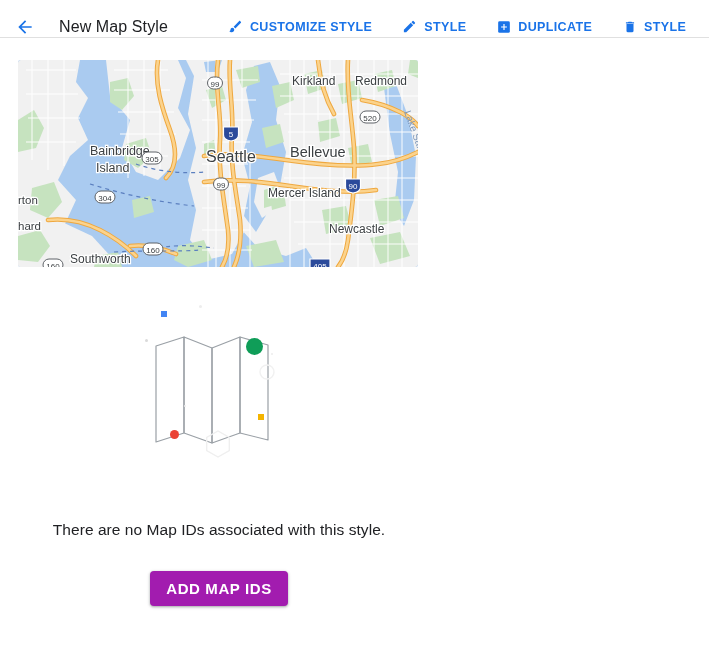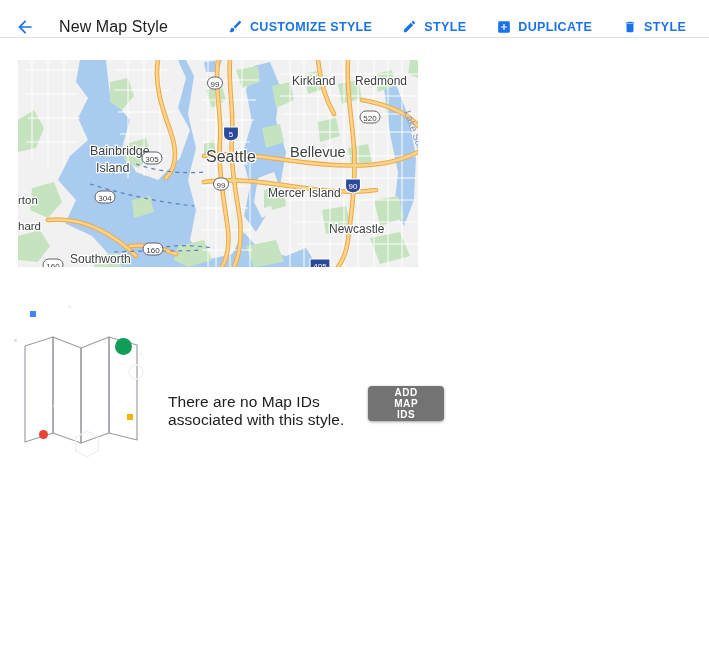--- a/index.html
+++ b/index.html
@@ -82,48 +82,48 @@
     height: 207px;
     border-radius: 3px;
     overflow: hidden;
     background: #8ab4e8;
   }
   #map-thumb svg { display: block; }
 
   
   #empty-state {
     position: absolute;
-    left: 8px;
+    left: 1px;
     top: 300px;
     width: 436px;
     display: flex;
-    flex-direction: row;
+    flex-direction: column;
     align-items: center;
   }
   #empty-illustration {
     width: 160px;
     height: 175px;
     position: relative;
   }
   #empty-text {
     font-size: 15.5px;
     color: #202124;
     margin-top: 46px;
     letter-spacing: .05px;
   }
   #add-map-ids-button {
     margin-top: 32px;
-    background: #737373;
+    background: #a21caf;
     color: #ffffff;
     border: none;
     border-radius: 4px;
     height: 35px;
     padding: 0 16px;
     font-family: "Liberation Sans", sans-serif;
-    font-size: 10px;
+    font-size: 15px;
     font-weight: bold;
     letter-spacing: .6px;
     cursor: pointer;
     box-shadow: 0 1px 2px rgba(60,64,67,.3), 0 1px 3px 1px rgba(60,64,67,.15);
   }
 </style>
 </head>
 <body>
 
 <div id="header">

